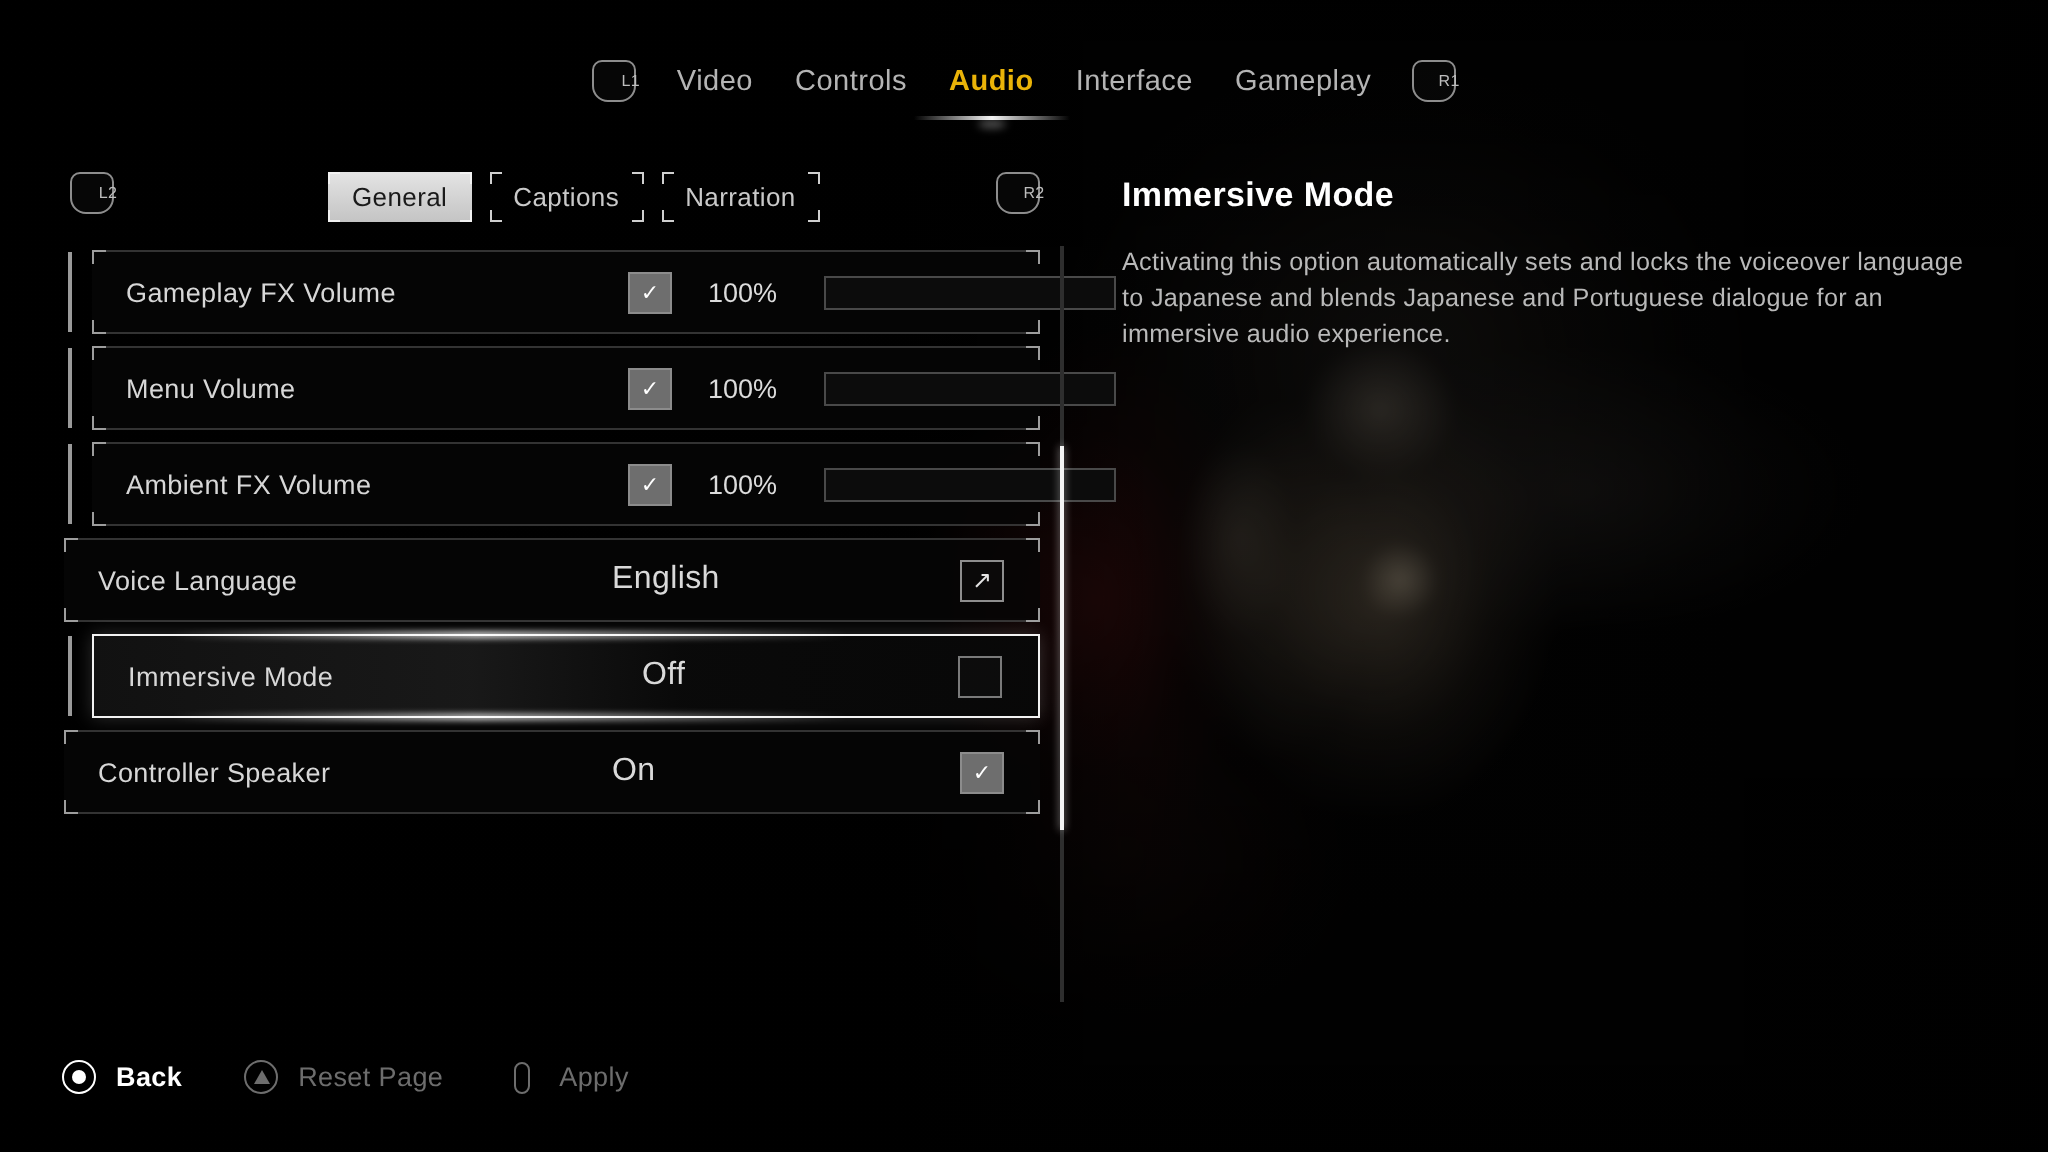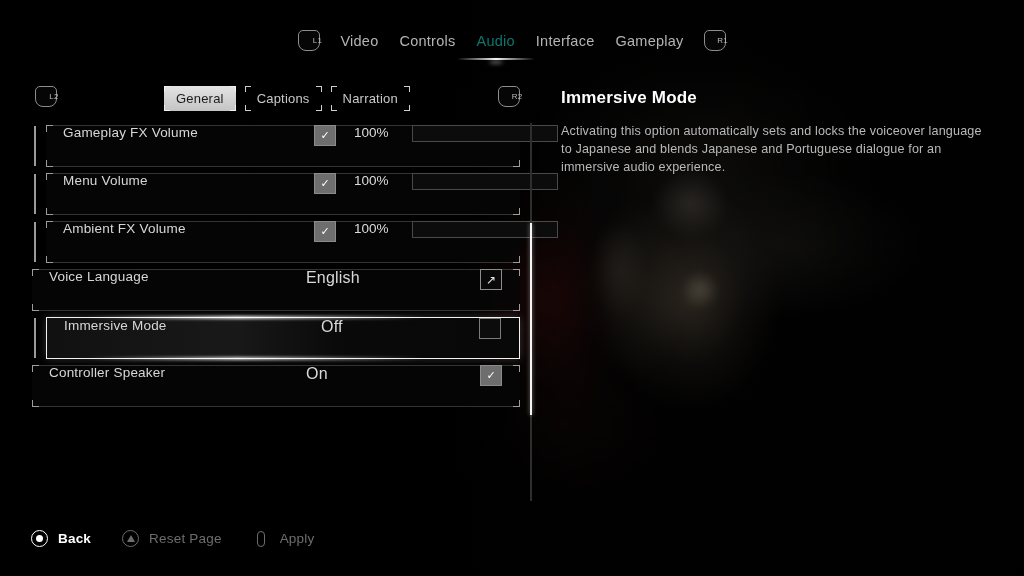--- a/index.html
+++ b/index.html
@@ -50,21 +50,21 @@
     border-radius:5px 5px 8px 8px;
     display:flex; align-items:center; justify-content:center;
     font-size:8px; color:#bdbdbd; letter-spacing:.2px;
     background:rgba(255,255,255,0.025);
     padding-left:16px;
   }
   .tab {
     font-size:14.5px; color:#b4b4b4; letter-spacing:.25px;
     padding:2px 1px; position:relative; white-space:nowrap;
   }
-  .tab.active { color:#0f766e; font-weight:normal; }
+  .tab.active { color:#eab308; font-weight:bold; }
   .tab.active::after {
     content:""; position:absolute; left:50%; transform:translateX(-50%);
     bottom:-9px; width:78px; height:2px;
     background:linear-gradient(to right, rgba(255,255,255,0) 0%, rgba(255,255,255,0.95) 50%, rgba(255,255,255,0) 100%);
   }
   .tab.active::before {
     content:""; position:absolute; left:50%; transform:translateX(-50%);
     bottom:-13px; width:14px; height:4px; border-radius:50%;
     background:rgba(255,255,255,0.35); filter:blur(2px);
   }
@@ -99,21 +99,21 @@
   
   .settings { position:absolute; left:0; top:122px; width:534px; height:382px; }
 
   .row-wrap { position:relative; height:48px; margin-bottom:0; }
   .tickmark {
     position:absolute; left:34px; top:4px; width:1.5px; height:40px;
     background:#9a9a9a;
   }
   .row {
     position:absolute; top:3px; height:42px;
-    display:flex; 
+    display:flex; align-items:center;
     background:rgba(6,6,6,0.80);
   }
   .row.inset { left:46px; right:14px; }
   .row.full  { left:32px; right:14px; }
 
   .row .brk { width:7px; height:7px; }
   .row .brk.tl { border-top-color:#9d9d9d; border-left-color:#9d9d9d; }
   .row .brk.tr { border-top-color:#9d9d9d; border-right-color:#9d9d9d; }
   .row .brk.bl { border-bottom-color:#9d9d9d; border-left-color:#9d9d9d; }
   .row .brk.br { border-bottom-color:#9d9d9d; border-right-color:#9d9d9d; }

